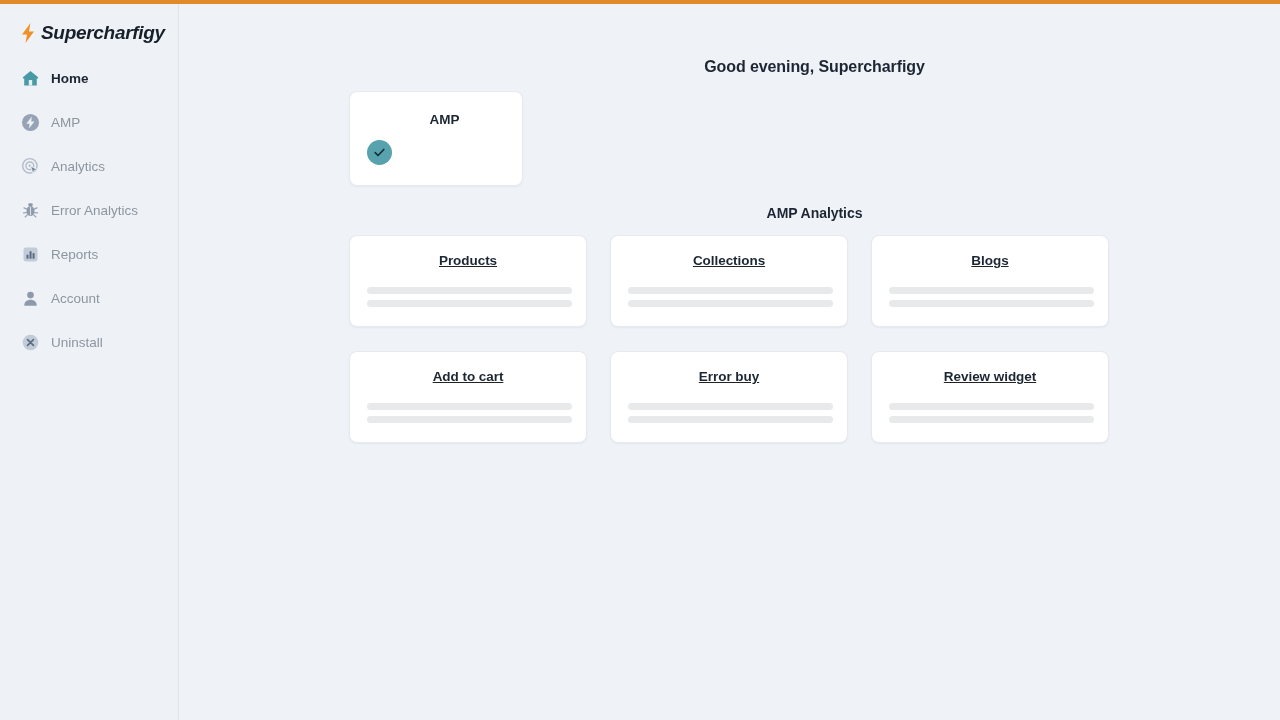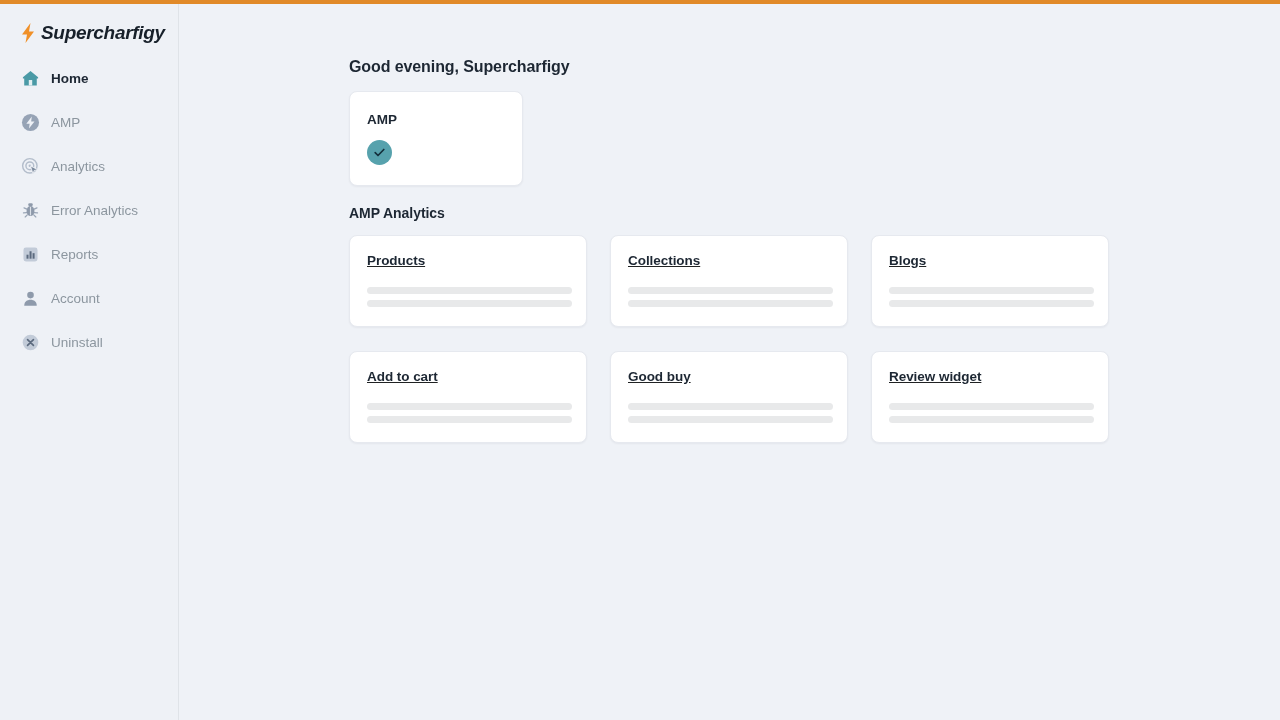--- a/index.html
+++ b/index.html
@@ -27,20 +27,21 @@
     z-index: 20;
   }
 
   
   .app {
     position: absolute;
     top: 4px; left: 0;
     width: 1280px;
     height: 716px;
     display: flex;
+    text-align: center;
   }
 
   
   .sidebar {
     width: 179px;
     height: 716px;
     background: #eef1f6;
     border-right: 1px solid #dfe3e8;
     flex: 0 0 179px;
     position: relative;
@@ -340,21 +341,21 @@
 
         <div class="card stat-card">
           <div class="card-title">Add to cart</div>
           <div class="skeletons">
             <div class="skel w1"></div>
             <div class="skel w2"></div>
           </div>
         </div>
 
         <div class="card stat-card">
-          <div class="card-title">Good buy</div>
+          <div class="card-title">Error buy</div>
           <div class="skeletons">
             <div class="skel w1"></div>
             <div class="skel w2"></div>
           </div>
         </div>
 
         <div class="card stat-card">
           <div class="card-title">Review widget</div>
           <div class="skeletons">
             <div class="skel w1"></div>

